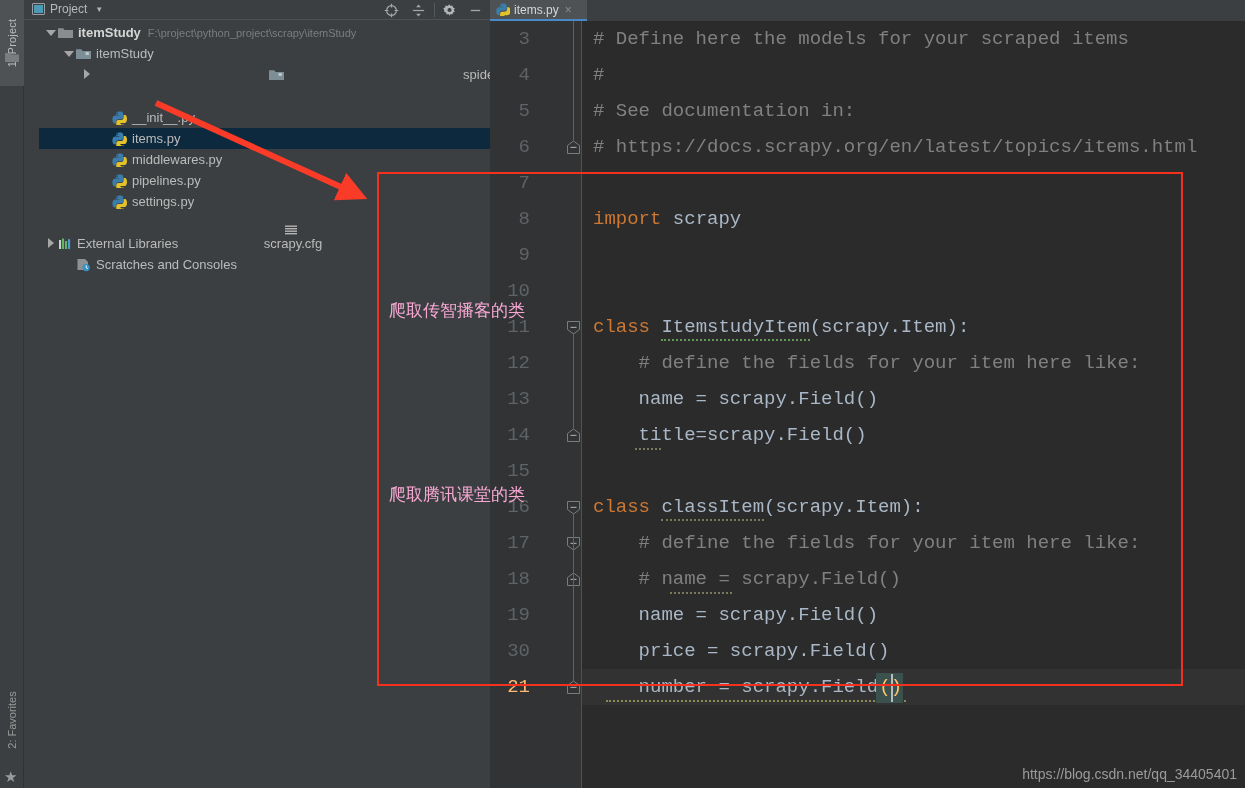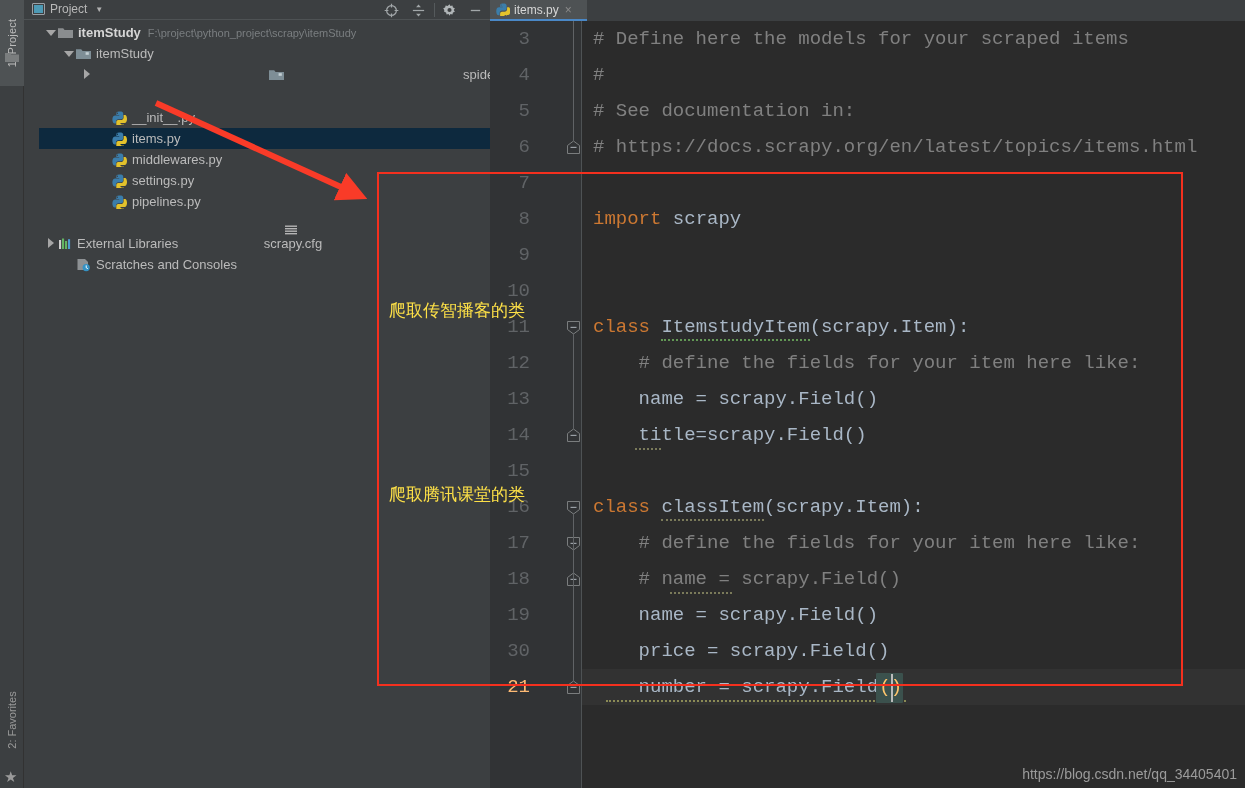--- a/index.html
+++ b/index.html
@@ -166,21 +166,21 @@
   }
   .foldline { position: absolute; left: 83px; width: 1px; background: #606366; }
 
   
   #red-rect {
     position: absolute; left: 377px; top: 172px; width: 806px; height: 514px;
     border: 2px solid #f4301e; pointer-events: none;
   }
   .cn-note {
     position: absolute; font-family: "DejaVu Sans", sans-serif; font-size: 17px;
-    color: #fde047; white-space: nowrap;
+    color: #f9a8d4; white-space: nowrap;
   }
   #cn-note-1 { left: 389px; top: 299px; }
   #cn-note-2 { left: 389px; top: 483px; }
 
   #arrow-svg { position: absolute; left: 0; top: 0; width: 1245px; height: 788px; pointer-events: none; }
 
   #watermark {
     position: absolute; right: 8px; bottom: 6px;
     font-size: 14px; color: #9b9b9b; font-family: "Liberation Sans", sans-serif;
   }
@@ -278,29 +278,29 @@
             <path d="M11.6 4.5v2c0 1.4-1.2 2.6-2.5 2.6H6.2c-1 0-1.9.9-1.9 2v3.2c0 .9.8 1.5 1.8 1.8 1.1.3 2.2.4 3.5 0 .9-.3 1.8-.8 1.8-1.8v-1.4H8.5V12h4.2c1.1 0 1.6-.8 2-2 .4-1.3.4-2.5 0-4-.3-1.3-.9-1.9-2-1.9h-1.1zm-1.5 8.6c.35 0 .63.29.63.64s-.28.65-.63.65-.63-.3-.63-.65.28-.64.63-.64z" fill="#e3c22c"></path>
           </svg>
           <span class="tlabel">middlewares.py</span>
         </div>
         <div class="trow" style="padding-left: 60px;">
           <span class="arrow"></span>
           <svg class="ic ic-py" viewBox="0 0 15 14">
             <path d="M7 .5C5 .5 4.3 1.4 4.3 2.6V4h2.9v.5H3.1C2 4.5 1 5.3.7 6.6c-.4 1.5-.4 2.5 0 4 .3 1.2 1 2 2.1 2h1.1v-1.8c0-1.3 1.1-2.5 2.5-2.5h2.9c1 0 1.9-.9 1.9-2V2.6c0-1.1-.9-1.9-2-2.1H7zM5.4 1.6c.35 0 .63.3.63.65s-.28.64-.63.64-.63-.29-.63-.64.28-.65.63-.65z" fill="#3b7daa"></path>
             <path d="M11.6 4.5v2c0 1.4-1.2 2.6-2.5 2.6H6.2c-1 0-1.9.9-1.9 2v3.2c0 .9.8 1.5 1.8 1.8 1.1.3 2.2.4 3.5 0 .9-.3 1.8-.8 1.8-1.8v-1.4H8.5V12h4.2c1.1 0 1.6-.8 2-2 .4-1.3.4-2.5 0-4-.3-1.3-.9-1.9-2-1.9h-1.1zm-1.5 8.6c.35 0 .63.29.63.64s-.28.65-.63.65-.63-.3-.63-.65.28-.64.63-.64z" fill="#e3c22c"></path>
           </svg>
-          <span class="tlabel">settings.py</span>
+          <span class="tlabel">pipelines.py</span>
         </div>
         <div class="trow" style="padding-left: 60px;">
           <span class="arrow"></span>
           <svg class="ic ic-py" viewBox="0 0 15 14">
             <path d="M7 .5C5 .5 4.3 1.4 4.3 2.6V4h2.9v.5H3.1C2 4.5 1 5.3.7 6.6c-.4 1.5-.4 2.5 0 4 .3 1.2 1 2 2.1 2h1.1v-1.8c0-1.3 1.1-2.5 2.5-2.5h2.9c1 0 1.9-.9 1.9-2V2.6c0-1.1-.9-1.9-2-2.1H7zM5.4 1.6c.35 0 .63.3.63.65s-.28.64-.63.64-.63-.29-.63-.64.28-.65.63-.65z" fill="#3b7daa"></path>
             <path d="M11.6 4.5v2c0 1.4-1.2 2.6-2.5 2.6H6.2c-1 0-1.9.9-1.9 2v3.2c0 .9.8 1.5 1.8 1.8 1.1.3 2.2.4 3.5 0 .9-.3 1.8-.8 1.8-1.8v-1.4H8.5V12h4.2c1.1 0 1.6-.8 2-2 .4-1.3.4-2.5 0-4-.3-1.3-.9-1.9-2-1.9h-1.1zm-1.5 8.6c.35 0 .63.29.63.64s-.28.65-.63.65-.63-.3-.63-.65.28-.64.63-.64z" fill="#e3c22c"></path>
           </svg>
-          <span class="tlabel">pipelines.py</span>
+          <span class="tlabel">settings.py</span>
         </div>
         <div class="trow" style="padding-left: 42px; flex-direction: column;">
           <span class="arrow"></span>
           <svg class="ic ic-cfg" viewBox="0 0 14 13">
             <rect x="1" y="2.5" width="12" height="1.4" fill="#b5b5b5"></rect>
             <rect x="1" y="5" width="12" height="1.4" fill="#b5b5b5"></rect>
             <rect x="1" y="7.5" width="12" height="1.4" fill="#b5b5b5"></rect>
             <rect x="1" y="10" width="12" height="1.4" fill="#b5b5b5"></rect>
           </svg>
           <span class="tlabel">scrapy.cfg</span>

